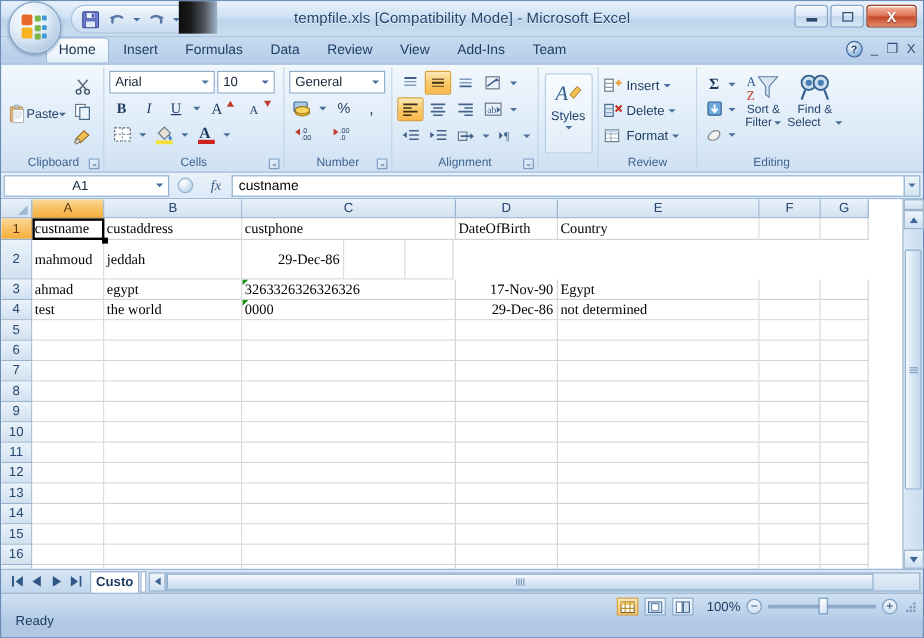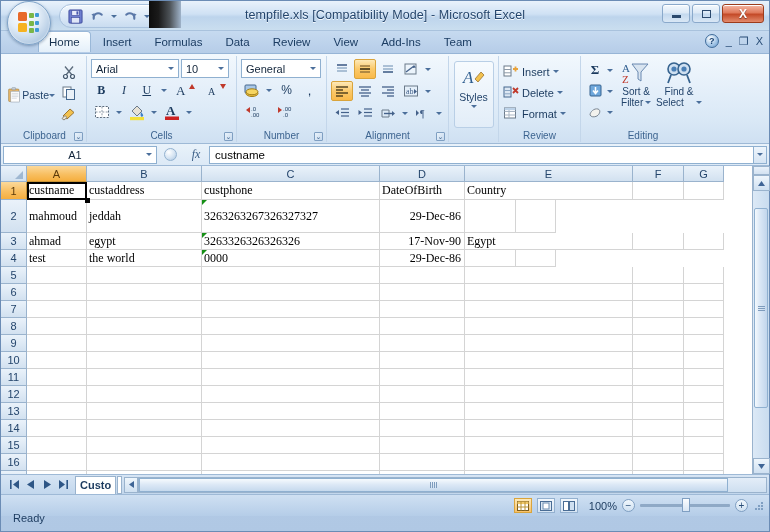--- a/index.html
+++ b/index.html
@@ -195,21 +195,21 @@
     font-size:10px; color:#24456c; line-height:11px; padding-top:1px;
   }
 
   
   .fbar {
     position:relative; height:22px; display:flex; align-items:center;
     background:linear-gradient(180deg,#e9f2fa,#dce9f6);
     border-bottom:1px solid #9eb9d6; padding:0 2px;
   }
   .namebox {
-    width:154px; height:18px; background:#fff; border:1px solid #8fb0d0;
+    width:138px; height:18px; background:#fff; border:1px solid #8fb0d0;
     display:flex; align-items:center; font-size:11px; color:#11243a; padding-left:4px;
   }
   .namebox .nv { flex:1; text-align:center; }
   .namebox .narr { width:14px; display:flex; align-items:center; justify-content:center; }
   .fb-sep {
     width:26px; height:18px; display:flex; align-items:center; justify-content:center;
   }
   .dot-circle {
     width:13px;height:13px;border-radius:50%;
     background:radial-gradient(circle at 35% 30%,#fff,#d4e3f2 55%,#a9c4de 100%);
@@ -965,24 +965,20 @@
           <div class="row" style="height: 33px;">
             <div class="rh">
               <span>2</span>
             </div>
             <div class="cell" style="width: 60px; flex: 0 0 auto;">
               <span>mahmoud</span>
             </div>
             <div class="cell" style="width: 115px; flex: 0 0 auto;">
               <span>jeddah</span>
             </div>
-            <div class="cell" style="width: 178px; flex: 0 0 auto;">
-              <span class="errtri"></span>
-              <span>3263263267326327327</span>
-            </div>
             <div class="cell r" style="width: 85px; flex: 0 0 auto;">
               <span>29-Dec-86</span>
             </div>
             <div class="cell" style="width: 51px; flex: 0 0 auto;">
               <span></span>
             </div>
             <div class="cell" style="width: 40px; flex: 0 0 auto;">
               <span></span>
             </div>
           </div>
@@ -1022,20 +1018,23 @@
             </div>
             <div class="cell" style="width: 115px; flex: 0 0 auto;">
               <span>the world</span>
             </div>
             <div class="cell" style="width: 178px; flex: 0 0 auto;">
               <span class="errtri"></span>
               <span>0000</span>
             </div>
             <div class="cell r" style="width: 85px; flex: 0 0 auto;">
               <span>29-Dec-86</span>
+            </div>
+            <div class="cell" style="width: 168px; flex: 0 0 auto;">
+              <span>not determined</span>
             </div>
             <div class="cell" style="width: 51px; flex: 0 0 auto;">
               <span></span>
             </div>
             <div class="cell" style="width: 40px; flex: 0 0 auto;">
               <span></span>
             </div>
           </div>
           <div class="row" style="height: 17px;">
             <div class="rh">

